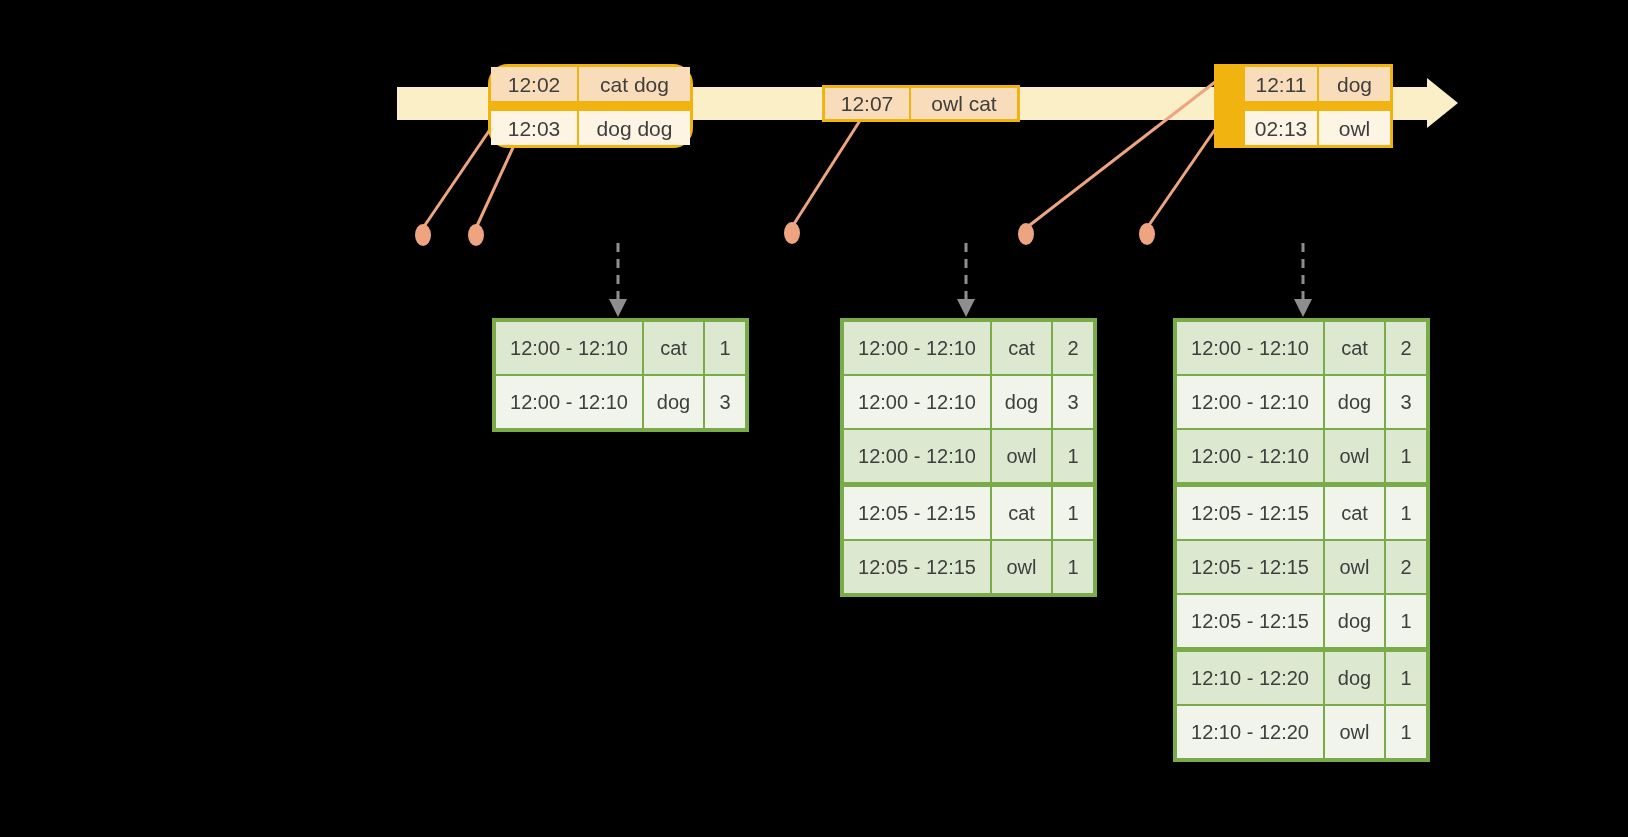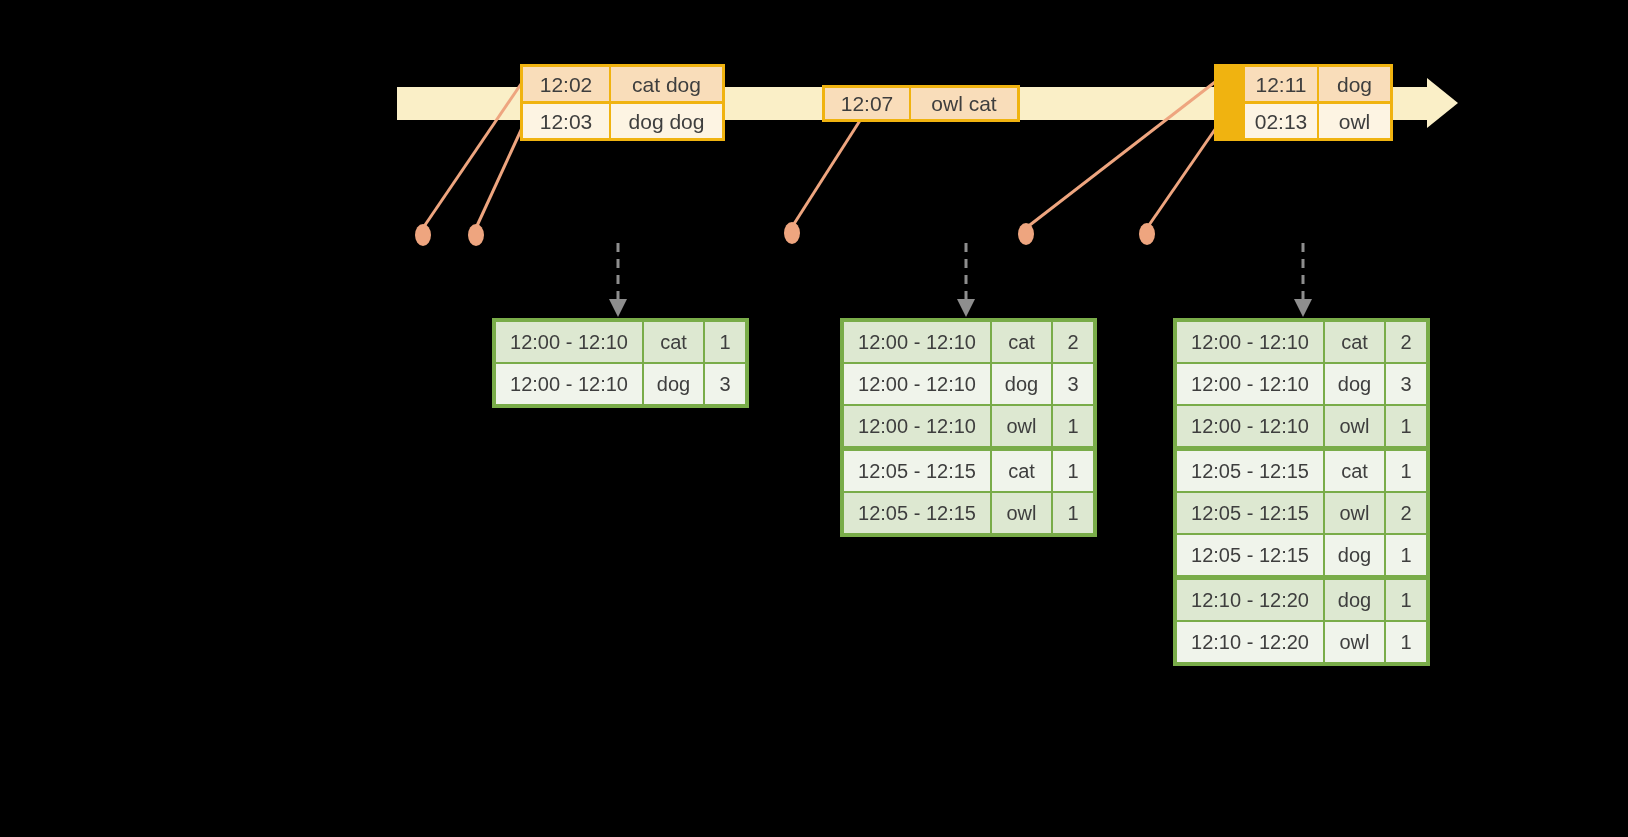--- a/index.html
+++ b/index.html
@@ -20,48 +20,48 @@
     border-left:31px solid var(--axis_band);
   }
   
   .overlay{position:absolute;left:0;top:0;}
   
   .event-table{
     position:absolute;
     border:3px solid var(--event_border);
     background:var(--event_border);
   }
-  .e-row{display:grid;column-gap:2px;margin-top:3px;}
+  .e-row{display:grid;column-gap:2px;margin-top:10px;}
   .e-row:first-child{margin-top:0;}
   .event-table .e-cell{
     display:flex;align-items:center;justify-content:center;
     font-size:21px;line-height:1;
   }
   .e-row.shade-a .e-cell{background:var(--event_row_odd);}
   .e-row.shade-b .e-cell{background:var(--event_row_even);}
-  #event-0{left:520px;top:64px;width:199px;}
+  #event-0{left:488px;top:64px;width:199px;border-radius:20px;}
   #event-0 .e-row{grid-template-columns:86px 1fr;}
   #event-0 .e-cell{height:34px;}
   #event-1{left:822px;top:85px;width:192px;}
   #event-1 .e-row{grid-template-columns:84px 1fr;}
   #event-1 .e-cell{height:31px;}
   #event-2{left:1214px;top:64px;width:173px;}
   #event-2 .e-row{grid-template-columns:72px 1fr;padding-left:28px;}
   #event-2 .e-cell{height:34px;}
   
   .result-table{
     position:absolute;
     border:4px solid var(--result_border);
     background:var(--result_border);
   }
   .r-row{display:grid;grid-template-columns:146px 59px 40px;column-gap:2px;margin-top:2px;}
   .r-row:first-child{margin-top:0;}
   .r-row.group-start{margin-top:5px;}
   .r-cell{
-    height:40px;display:flex;align-items:center;justify-content:center;
+    height:52px;display:flex;align-items:center;justify-content:center;
     font-size:20px;line-height:1;
   }
   .r-row.shade-a .r-cell{background:var(--result_row_a);}
   .r-row.shade-b .r-cell{background:var(--result_row_b);}
   #result-0{left:492px;top:318px;}
   #result-1{left:840px;top:318px;}
   #result-2{left:1173px;top:318px;}
 </style>
 </head>
 <body>

